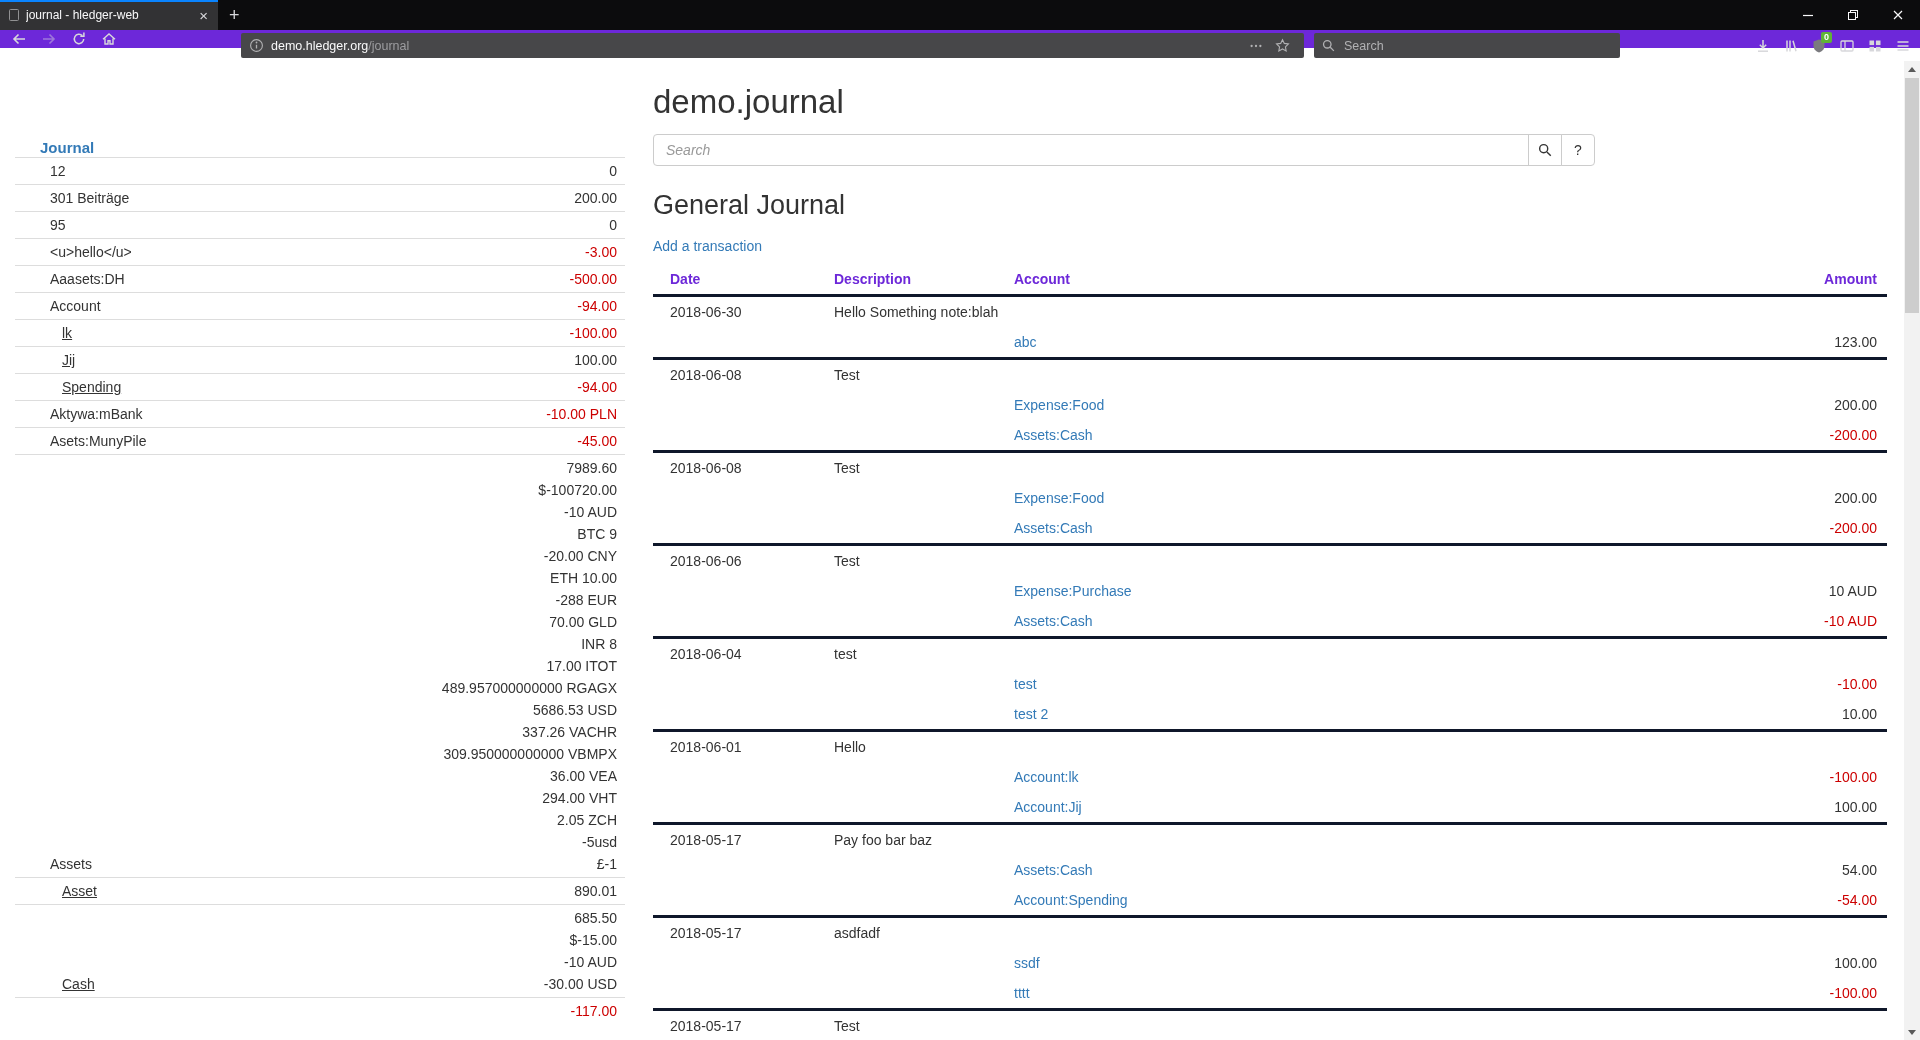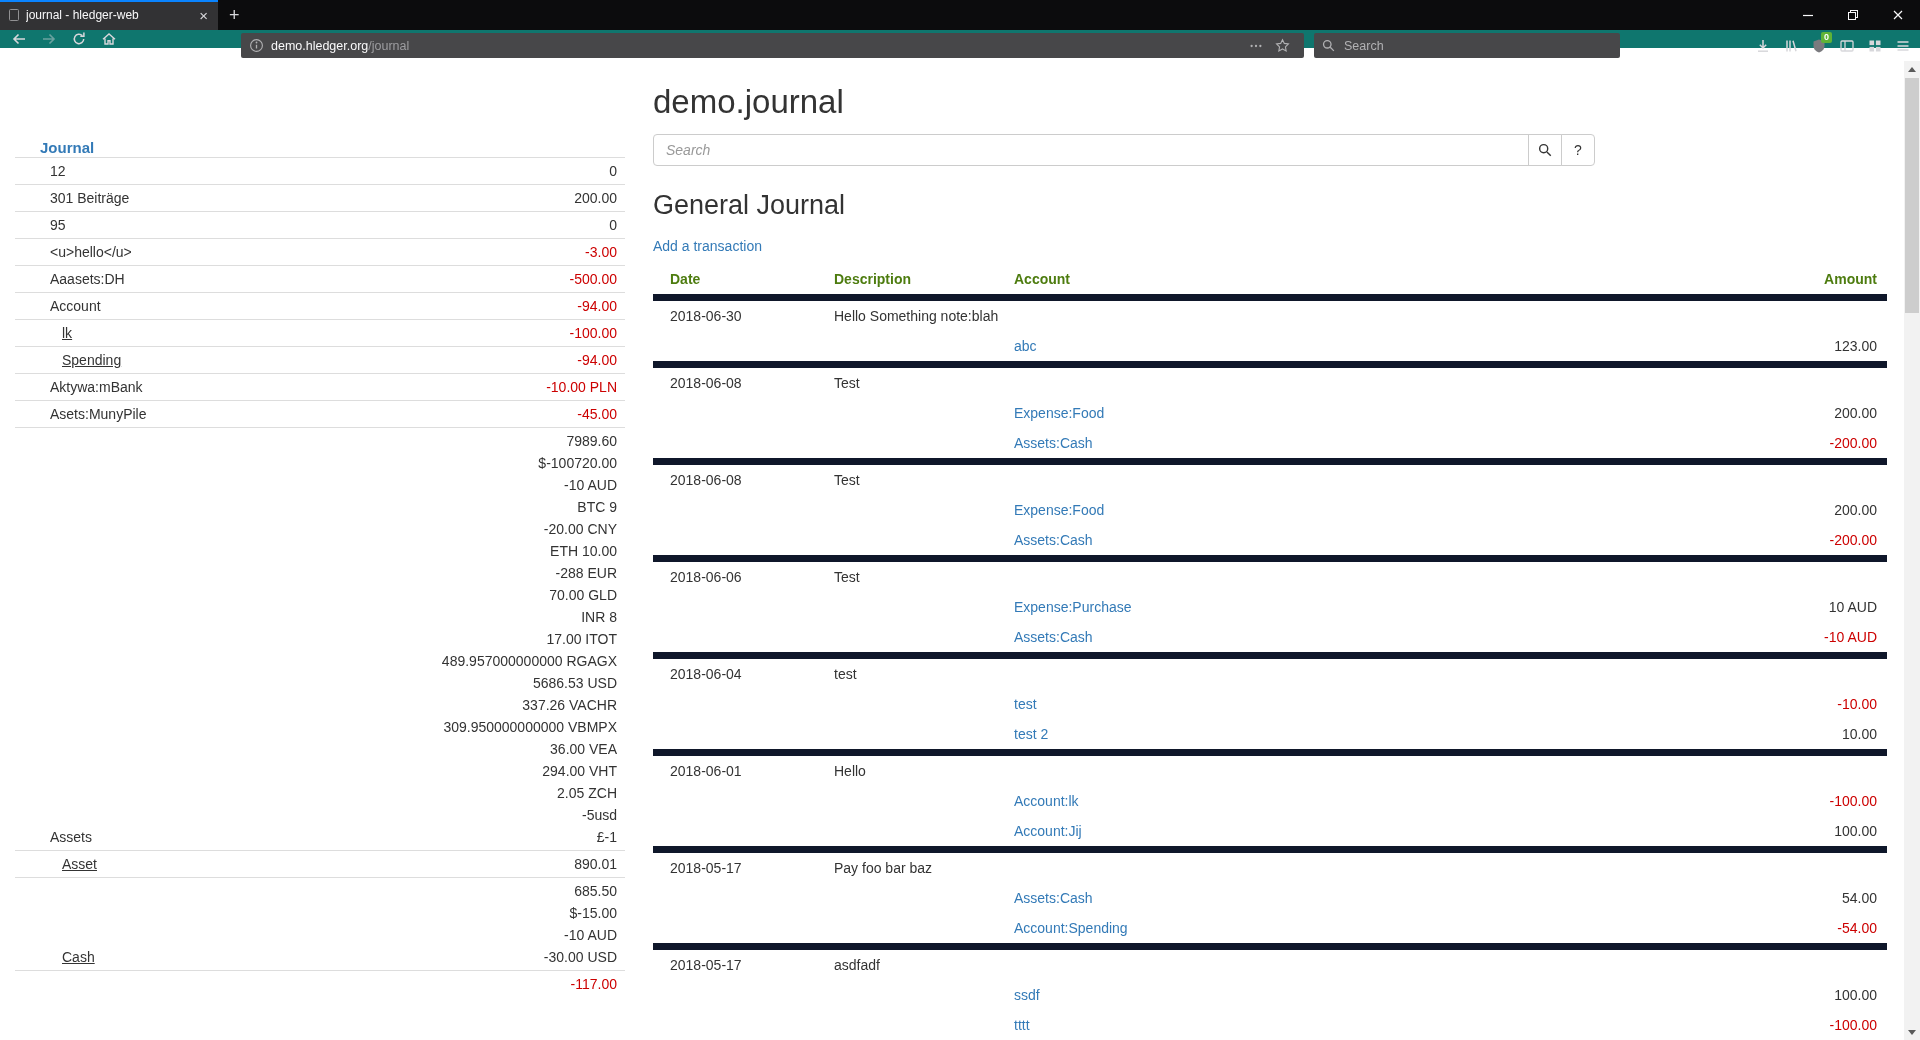--- a/index.html
+++ b/index.html
@@ -15,21 +15,21 @@
   .tab{width:218px;background:#323234;color:#f9f9fa;display:flex;align-items:center;
        padding:0 8px;font-size:12px;position:relative;cursor:default;}
   .tab::before{content:"";position:absolute;top:0;left:0;right:0;height:2px;background:var(--accent_tab);}
   .tab .favicon{width:12px;height:12px;margin-right:6px;opacity:.75;flex:none;}
   .tab-title{flex:1;white-space:nowrap;overflow:hidden;}
   .tab-close{margin-left:6px;font-size:15px;line-height:1;color:#d7d7db;padding:0 2px;cursor:pointer;}
   .newtab{color:#d7d7db;font-size:18px;display:flex;align-items:center;padding:0 11px;cursor:pointer;}
   .wincontrols{position:absolute;right:0;top:0;height:30px;display:flex;}
   .wc{width:45px;height:30px;display:flex;align-items:center;justify-content:center;color:#f9f9fa;cursor:pointer;}
 
-  .navbar{height:18px;background:#0f766e;position:relative;display:flex;align-items:center;}
+  .navbar{height:18px;background:#6d28d9;position:relative;display:flex;align-items:center;}
   .nav-left{display:flex;margin-left:5px;gap:2px;}
   .navbtn{width:28px;height:27px;display:flex;align-items:center;justify-content:center;
           color:#d7d7db;border-radius:2px;cursor:pointer;}
   .navbtn.disabled{opacity:.45;}
   .urlbar{position:absolute;left:241px;top:3px;width:1063px;height:25px;background:#474749;
           border-radius:2px;display:flex;align-items:center;padding:0 8px;font-size:12.5px;color:#b1b1b3;}
   .url-info{display:flex;align-items:center;margin-right:7px;color:#b1b1b3;}
   .url-domain{color:#f9f9fa;}
   .url-path{color:#9d9da0;}
   .url-spacer{flex:1;}
@@ -69,25 +69,25 @@
   .searchrow button{width:34px;height:32px;background:#fff;border:1px solid #ccc;margin-left:-1px;
                     display:flex;align-items:center;justify-content:center;font-size:14px;color:#333;cursor:pointer;}
   .searchrow button.last{border-radius:0 4px 4px 0;}
   .main h2{font-size:27px;font-weight:500;line-height:30px;margin:24px 0 0 0;color:#333;}
   .addlink{display:inline-block;margin-top:16px;line-height:20px;color:var(--link);
            font-size:14px;text-decoration:none;cursor:pointer;}
   table.journal{width:100%;border-collapse:collapse;table-layout:fixed;font-size:14px;margin-top:8px;}
   table.journal col.c-date{width:181px;} table.journal col.c-desc{width:180px;}
   table.journal col.c-acct{width:573px;} table.journal col.c-amt{width:300px;}
   table.journal th{text-align:left;font-weight:bold;border-bottom:2px solid #4d7c0f;
-                   padding:5px 0;line-height:20px;color:#4d7c0f;}
+                   padding:5px 0;line-height:20px;color:#6d28d9;}
   table.journal th.first,table.journal td.date{padding-left:17px;}
   table.journal th.amt,table.journal td.amt{text-align:right;padding-right:10px;white-space:nowrap;}
   table.journal td{padding:5px 0;line-height:20px;vertical-align:top;}
-  tr.txrow td{border-top:7px solid #0f172a;}
+  tr.txrow td{border-top:3px solid #0f172a;}
   td.acct-cell{padding-left:8px;}
   a.acct-link{color:var(--link);text-decoration:none;cursor:pointer;}
 
   
   .scrollbar{position:fixed;right:0;top:61px;width:16px;height:979px;background:#f2f2f2;z-index:60;}
   .sb-btn{height:16px;display:flex;align-items:center;justify-content:center;cursor:pointer;}
   .tri-up{width:0;height:0;border-left:4px solid transparent;border-right:4px solid transparent;
           border-bottom:5px solid #5a5a5a;}
   .tri-down{width:0;height:0;border-left:4px solid transparent;border-right:4px solid transparent;
             border-top:5px solid #5a5a5a;position:absolute;bottom:5px;left:4px;}
@@ -262,20 +262,26 @@
           <tr>
             <td class="acct ind0">Account</td>
             <td class="bal">
               <div class="neg">-94.00</div>
             </td>
           </tr>
           <tr>
             <td class="acct ind1">lk</td>
             <td class="bal">
               <div class="neg">-100.00</div>
+            </td>
+          </tr>
+          <tr>
+            <td class="acct ind1">Jij</td>
+            <td class="bal">
+              <div>100.00</div>
             </td>
           </tr>
           <tr>
             <td class="acct ind1">Spending</td>
             <td class="bal">
               <div class="neg">-94.00</div>
             </td>
           </tr>
           <tr>
             <td class="acct ind0">Aktywa:mBank</td>

